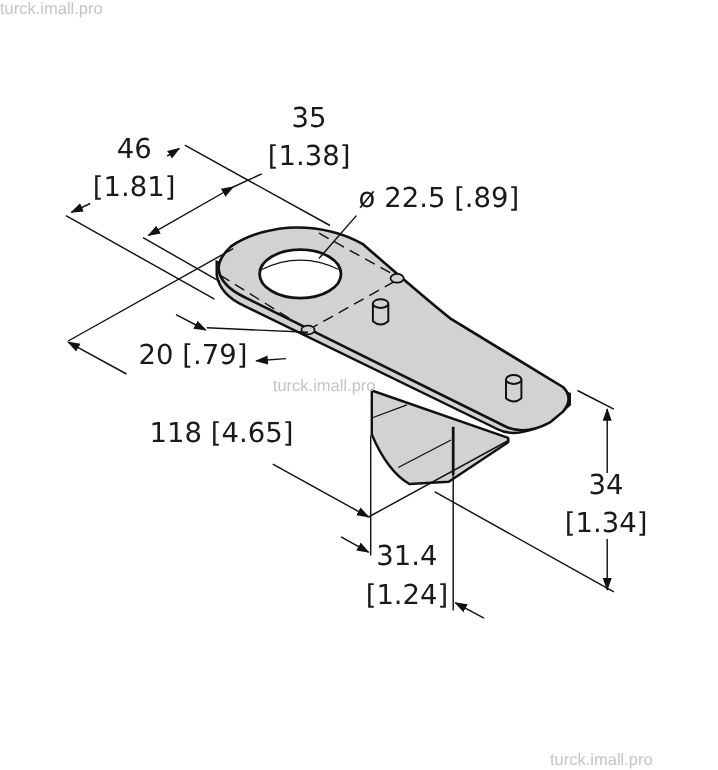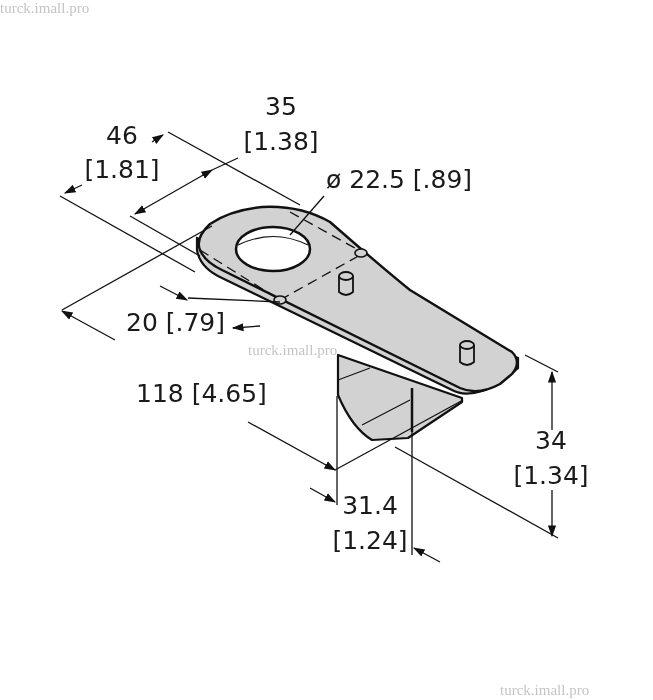--- a/index.html
+++ b/index.html
@@ -1,17 +1,17 @@
 <!DOCTYPE html>
 <html><head>
 <meta charset="utf-8">
 <style>
   html, body { margin:0; padding:0; background:#ffffff; }
   body { width:653px; height:700px; position:relative; overflow:hidden; font-family:"DejaVu Sans", sans-serif; }
-  .wm { position:absolute; font-family:Liberation Serif, serif; font-size:15px; color:#c4c4c4; white-space:nowrap;text-align:right; }
+  .wm { position:absolute; font-family:Liberation Sans, sans-serif; font-size:15px; color:#c4c4c4; white-space:nowrap;text-align:right; }
   svg { position:absolute; left:0; top:0; }
   .dim { font-family:"DejaVu Sans", sans-serif; font-size:25px; fill:#1a1a1a; }
 </style>
 </head>
 <body>
 
 <div class="wm" style="left:0;top:0;">turck.imall.pro</div>
 
 <svg width="653" height="700" viewBox="0 0 653 700">
   <defs>

